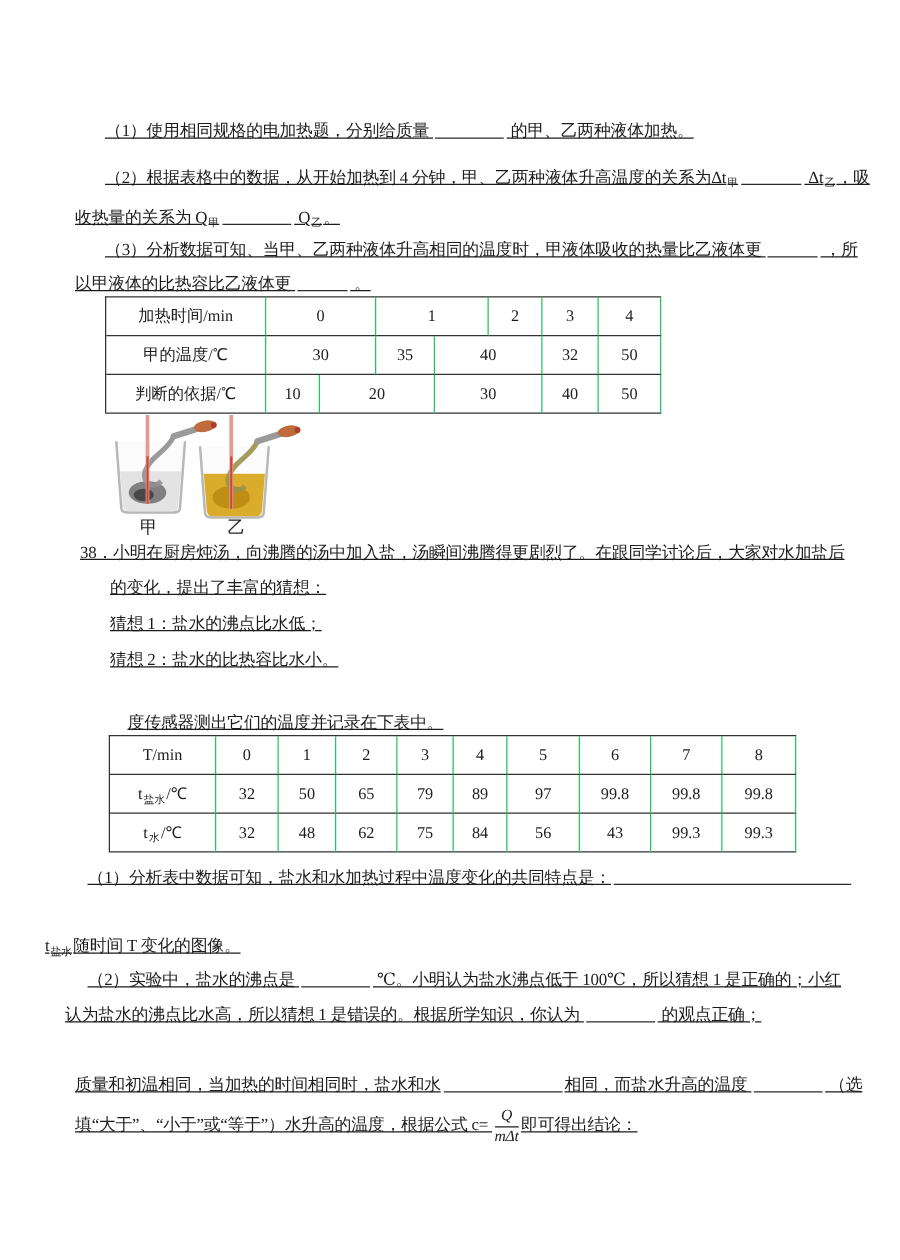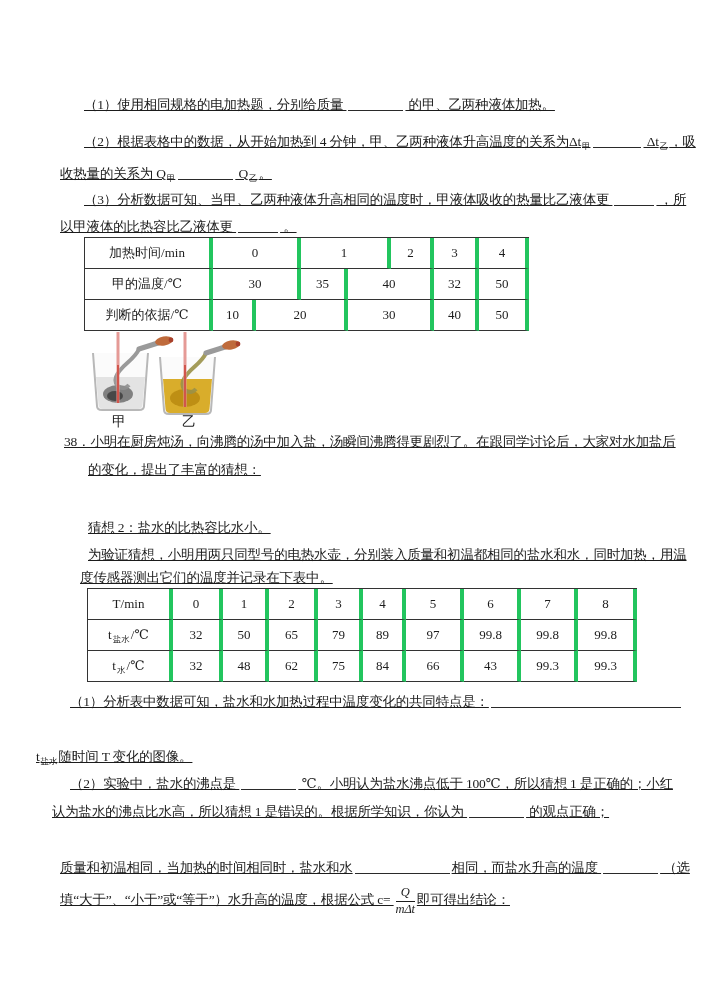--- a/index.html
+++ b/index.html
@@ -16,22 +16,22 @@
   .sub{font-size:8.5px;vertical-align:-3px;letter-spacing:0;margin:0 1px;}
   .frac{
     display:inline-block;vertical-align:middle;text-align:center;
     font-style:italic;line-height:1.1;font-size:12.5px;margin:0 2px;
   }
   .frac .num{display:block;border-bottom:1px solid #1c1c1c;padding:0 4px 1px 4px;}
   .frac .den{display:block;padding-top:1px;}
   .dtable{position:absolute;border-top:1px solid #333;border-left:1px solid #333;}
   .trow{display:flex;}
   .tcell{
-    box-sizing:border-box;border-right:4px solid #22c55e;border-bottom:1px solid #333;
-    text-align:center;font-size:13px;letter-spacing:0;overflow:hidden;
+    box-sizing:border-box;border-right:1px solid #22c55e;border-bottom:1px solid #333;
+    text-align:center;font-size:13px;letter-spacing:0;overflow:hidden;font-family:Liberation Serif, serif;
   }
   .figure{position:absolute;left:82px;top:331px;width:175px;height:98px;}
 </style>
 </head>
 <body>
 
 <div id="page">
 
   <div class="figure">
     <svg width="175" height="98" viewBox="0 0 175 98">
@@ -65,23 +65,23 @@
     </svg>
   </div>
 
 <div class="tline" style="left: 84px; top: 95px;">（1）使用相同规格的电加热题，分别给质量 <span class="blank" style="width: 55px;"></span> 的甲、乙两种液体加热。</div>
     <div class="tline" style="left: 84px; top: 132px;">（2）根据表格中的数据，从开始加热到 4 分钟，甲、乙两种液体升高温度的关系为Δt<span class="sub">甲</span><span class="blank" style="width: 48px;"></span> Δt<span class="sub">乙</span>，吸</div>
     <div class="tline" style="left: 60px; top: 164px;">收热量的关系为 Q<span class="sub">甲</span><span class="blank" style="width: 55px;"></span> Q<span class="sub">乙</span>。</div>
     <div class="tline" style="left: 84px; top: 190px;">（3）分析数据可知、当甲、乙两种液体升高相同的温度时，甲液体吸收的热量比乙液体更 <span class="blank" style="width: 40px;"></span> ，所</div>
     <div class="tline" style="left: 60px; top: 217px;">以甲液体的比热容比乙液体更 <span class="blank" style="width: 40px;"></span> 。</div>
     <div class="tline" style="left: 64px; top: 432px;">38．小明在厨房炖汤，向沸腾的汤中加入盐，汤瞬间沸腾得更剧烈了。在跟同学讨论后，大家对水加盐后</div>
     <div class="tline" style="left: 88px; top: 460px;">的变化，提出了丰富的猜想：</div>
+    <div class="tline" style="left: 88px; top: 489px;">猜想 1：盐水的沸点比水低；</div>
     <div class="tline" style="left: 88px; top: 518px;">猜想 2：盐水的比热容比水小。</div>
-    <div class="tline" style="left: 88px; top: 545px;">为验证猜想，小明用两只同型号的电热水壶，分别装入质量和初温都相同的盐水和水，同时加热，用温</div>
-    <div class="tline" style="left: 80px; top: 568px;">度传感器测出它们的温度并记录在下表中。</div>
+    <div class="tline" style="left: 102px; top: 568px;">度传感器测出它们的温度并记录在下表中。</div>
     <div class="tline" style="left: 70px; top: 692px;">（1）分析表中数据可知，盐水和水加热过程中温度变化的共同特点是：<span class="blank" style="width: 190px;"></span></div>
     <div class="tline" style="left: 36px; top: 747px;">t<span class="sub">盐水</span>随时间 T 变化的图像。</div>
     <div class="tline" style="left: 70px; top: 774px;">（2）实验中，盐水的沸点是 <span class="blank" style="width: 55px;"></span> ℃。小明认为盐水沸点低于 100℃，所以猜想 1 是正确的；小红</div>
     <div class="tline" style="left: 52px; top: 802px;">认为盐水的沸点比水高，所以猜想 1 是错误的。根据所学知识，你认为 <span class="blank" style="width: 55px;"></span> 的观点正确；</div>
     <div class="tline" style="left: 60px; top: 858px;">质量和初温相同，当加热的时间相同时，盐水和水<span class="blank" style="width: 95px;"></span>相同，而盐水升高的温度 <span class="blank" style="width: 55px;"></span> （选</div>
     <div class="tline" style="left: 60px; top: 886px;">填“大于”、“小于”或“等于”）水升高的温度，根据公式 c= <span class="frac"><span class="num">Q</span><span class="den">mΔt</span></span>即可得出结论：</div>
     <div class="dtable" style="left: 84px; top: 237px;">
       <div class="trow">
         <div class="tcell" style="width: 128px; height: 31px; line-height: 30px;">加热时间/min</div>
         <div class="tcell" style="width: 88px; height: 31px; line-height: 30px;">0</div>
@@ -132,19 +132,19 @@
         <div class="tcell" style="width: 57px; height: 31px; line-height: 30px;">99.8</div>
         <div class="tcell" style="width: 59px; height: 31px; line-height: 30px;">99.8</div>
       </div>
       <div class="trow">
         <div class="tcell" style="width: 85px; height: 31px; line-height: 30px;">t<span class="sub">水</span>/℃</div>
         <div class="tcell" style="width: 50px; height: 31px; line-height: 30px;">32</div>
         <div class="tcell" style="width: 46px; height: 31px; line-height: 30px;">48</div>
         <div class="tcell" style="width: 49px; height: 31px; line-height: 30px;">62</div>
         <div class="tcell" style="width: 45px; height: 31px; line-height: 30px;">75</div>
         <div class="tcell" style="width: 43px; height: 31px; line-height: 30px;">84</div>
-        <div class="tcell" style="width: 58px; height: 31px; line-height: 30px;">66</div>
+        <div class="tcell" style="width: 58px; height: 31px; line-height: 30px;">56</div>
         <div class="tcell" style="width: 57px; height: 31px; line-height: 30px;">43</div>
         <div class="tcell" style="width: 57px; height: 31px; line-height: 30px;">99.3</div>
         <div class="tcell" style="width: 59px; height: 31px; line-height: 30px;">99.3</div>
       </div>
     </div>
   </div>
 
 </body></html>

